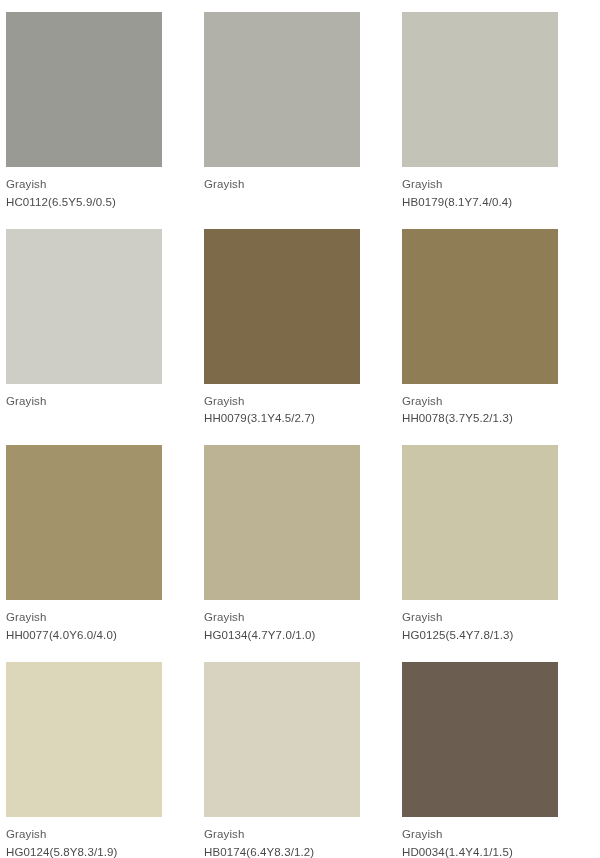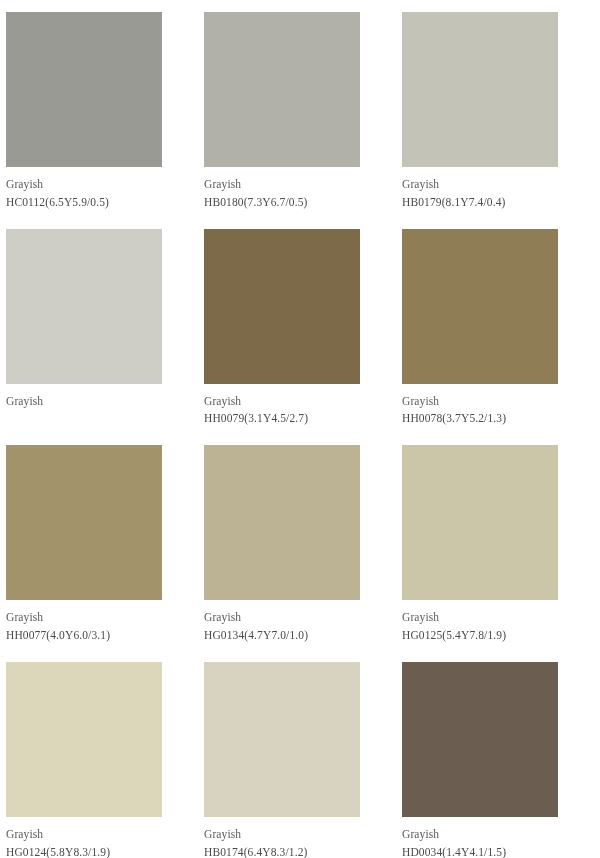--- a/index.html
+++ b/index.html
@@ -29,21 +29,20 @@
     margin-bottom: 17px;
   }
   .swatch-chip {
     width: 156px;
     height: 155px;
     display: block;
   }
   .swatch-caption {
     padding-top: 9px;
     line-height: 1.55;
-    font-family: Liberation Serif, serif;
   }
   .swatch-tone {
     display: block;
     font-size: 11.5px;
     color: #5a5a5a;
     letter-spacing: 0.01em;
   }
   .swatch-code {
     display: block;
     font-size: 11.5px;
@@ -60,21 +59,20 @@
     <div class="swatch-caption">
       <span class="swatch-tone">Grayish</span>
       <span class="swatch-code">HC0112(6.5Y5.9/0.5)</span>
     </div>
   </article>
 
   <article class="swatch-card">
     <span class="swatch-chip" title="HB0180(7.3Y6.7/0.5)" style="background: rgb(177, 177, 169);"></span>
     <div class="swatch-caption">
       <span class="swatch-tone">Grayish</span>
-      <span class="swatch-code">HB0180(7.3Y6.7/0.5)</span>
     </div>
   </article>
 
   <article class="swatch-card">
     <span class="swatch-chip" title="HB0179(8.1Y7.4/0.6)" style="background: rgb(196, 195, 184);"></span>
     <div class="swatch-caption">
       <span class="swatch-tone">Grayish</span>
       <span class="swatch-code">HB0179(8.1Y7.4/0.4)</span>
     </div>
   </article>
@@ -99,37 +97,37 @@
     <div class="swatch-caption">
       <span class="swatch-tone">Grayish</span>
       <span class="swatch-code">HH0078(3.7Y5.2/1.3)</span>
     </div>
   </article>
 
   <article class="swatch-card">
     <span class="swatch-chip" title="HH0077(4.0Y6.0/3.1)" style="background: rgb(163, 147, 106);"></span>
     <div class="swatch-caption">
       <span class="swatch-tone">Grayish</span>
-      <span class="swatch-code">HH0077(4.0Y6.0/3.1)</span>
+      <span class="swatch-code">HH0077(4.0Y6.0/4.0)</span>
     </div>
   </article>
 
   <article class="swatch-card">
     <span class="swatch-chip" title="HG0134(4.7Y7.0/2.1)" style="background: rgb(188, 179, 149);"></span>
     <div class="swatch-caption">
       <span class="swatch-tone">Grayish</span>
       <span class="swatch-code">HG0134(4.7Y7.0/1.0)</span>
     </div>
   </article>
 
   <article class="swatch-card">
     <span class="swatch-chip" title="HG0125(5.4Y7.8/1.9)" style="background: rgb(204, 198, 168);"></span>
     <div class="swatch-caption">
       <span class="swatch-tone">Grayish</span>
-      <span class="swatch-code">HG0125(5.4Y7.8/1.9)</span>
+      <span class="swatch-code">HG0125(5.4Y7.8/1.3)</span>
     </div>
   </article>
 
   <article class="swatch-card">
     <span class="swatch-chip" title="HG0124(5.8Y8.3/1.9)" style="background: rgb(220, 215, 186);"></span>
     <div class="swatch-caption">
       <span class="swatch-tone">Grayish</span>
       <span class="swatch-code">HG0124(5.8Y8.3/1.9)</span>
     </div>
   </article>

